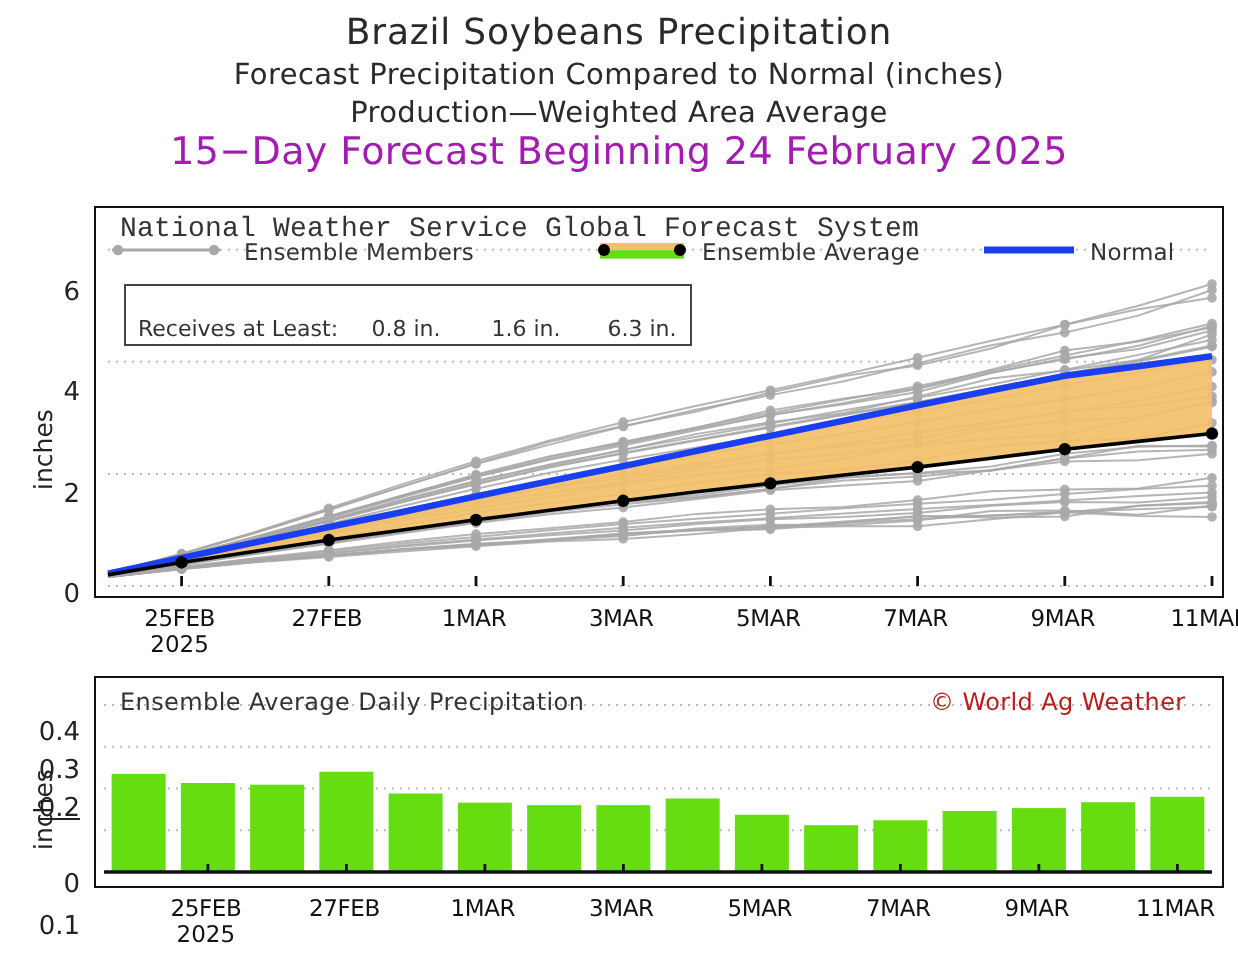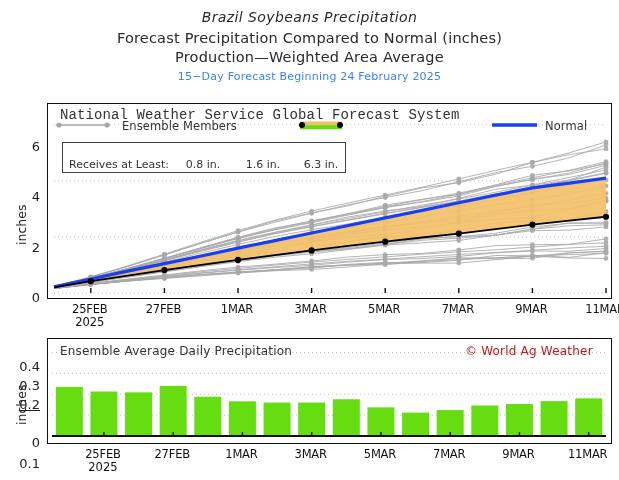--- a/index.html
+++ b/index.html
@@ -5,24 +5,24 @@
   html,body{margin:0;padding:0;}
   body{
     width:619px;height:480px;background:#ffffff;
     font-family:"DejaVu Sans", sans-serif;
     color:#222222;overflow:hidden;position:relative;
   }
   #wrap{position:relative;width:619px;height:480px;}
 
   
   .titleblock{position:absolute;left:0;top:0;width:619px;text-align:center;}
-  .t1{font-size:14px;letter-spacing:.4px;color:#2a2a2a;line-height:24px;padding-top:5px;font-style:italic;}
+  .t1{font-size:18px;letter-spacing:.4px;color:#2a2a2a;line-height:24px;padding-top:5px;}
   .t2{font-size:14.5px;letter-spacing:.2px;color:#2a2a2a;line-height:19px;}
   .t3{font-size:14.5px;letter-spacing:.2px;color:#2a2a2a;line-height:19px;}
-  .t4{font-size:11px;letter-spacing:.2px;color:#3b82f6;line-height:19px;}
+  .t4{font-size:19px;letter-spacing:.2px;color:#a21caf;line-height:19px;}
 
   
   .panel{position:absolute;border:1.6px solid #111;background:#fff;box-sizing:border-box;}
 
   
   #mainPanel{left:47px;top:103px;width:565px;height:196px;}
   #barPanel{left:47px;top:338px;width:565px;height:106px;}
 
   .plotsvg{position:absolute;left:0;top:0;}
 
@@ -387,20 +387,21 @@
     <circle cx="55" cy="7" r="2.6" fill="#a8a8a8"></circle>
   </svg>
   <div class="legtext" style="left:122px;top:119px;">Ensemble Members</div>
 
   <svg style="position:absolute;left:295px;top:118px;" width="52" height="14">
     <rect x="5" y="3.5" width="42" height="3.6" fill="#f2c069"></rect>
     <rect x="5" y="7.1" width="42" height="4.2" fill="#66dd11"></rect>
     <circle cx="7" cy="7" r="3" fill="#000"></circle>
     <circle cx="45" cy="7" r="3" fill="#000"></circle>
   </svg>
+  <div class="legtext" style="left:351px;top:119px;">Ensemble Average</div>
 
   <svg style="position:absolute;left:489px;top:118px;" width="52" height="14">
     <line x1="3" y1="7" x2="48" y2="7" stroke="#1a3ff0" stroke-width="3.4"></line>
   </svg>
   <div class="legtext" style="left:545px;top:119px;">Normal</div>
 
   <div id="cropbox">
     <div class="row" style="top:15px;">
       <span class="lbl">Receives at Least:</span>
       <span class="c1">0.8 in.</span>

